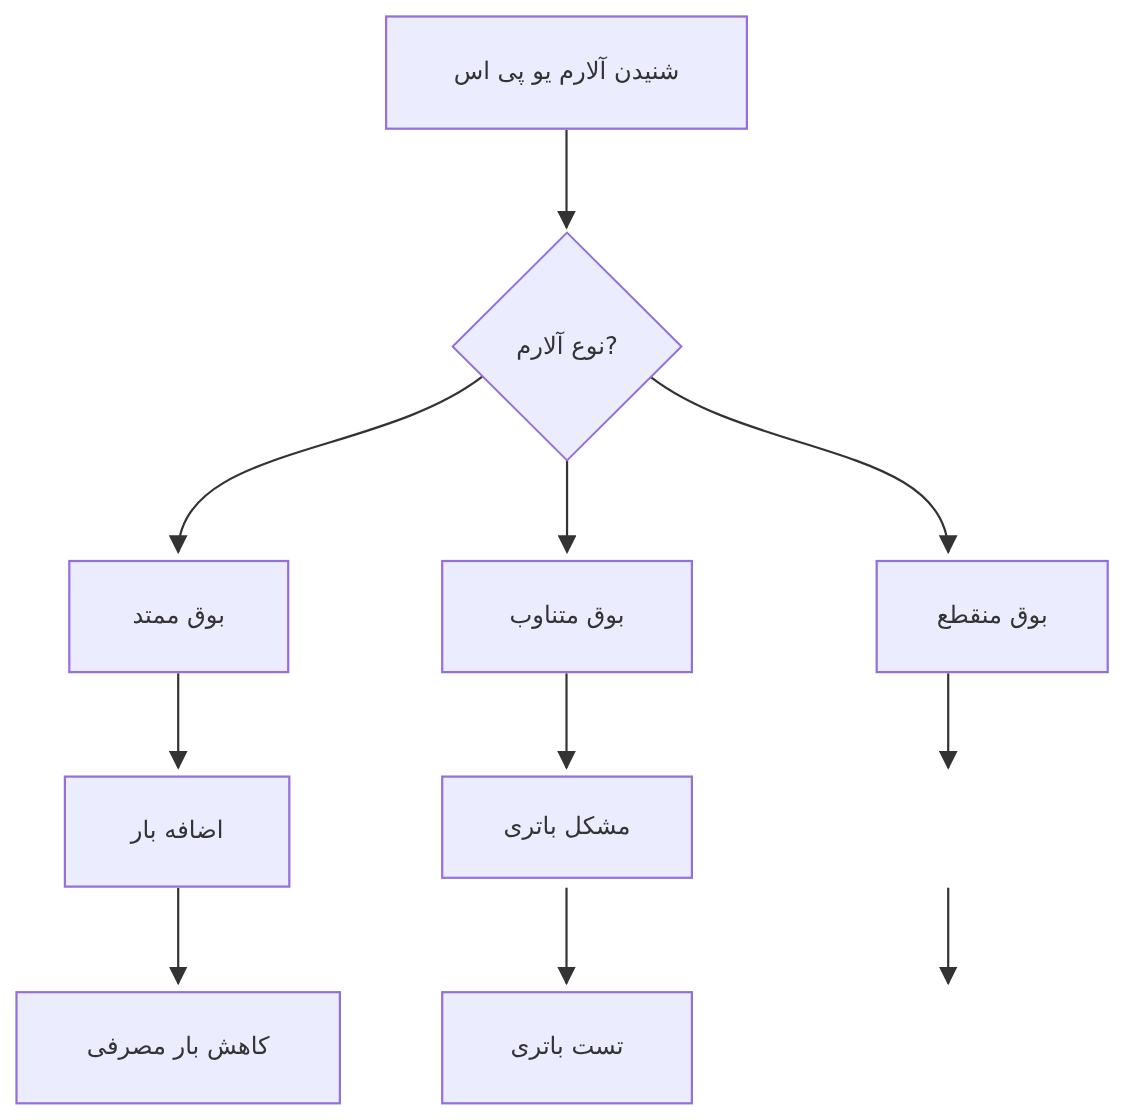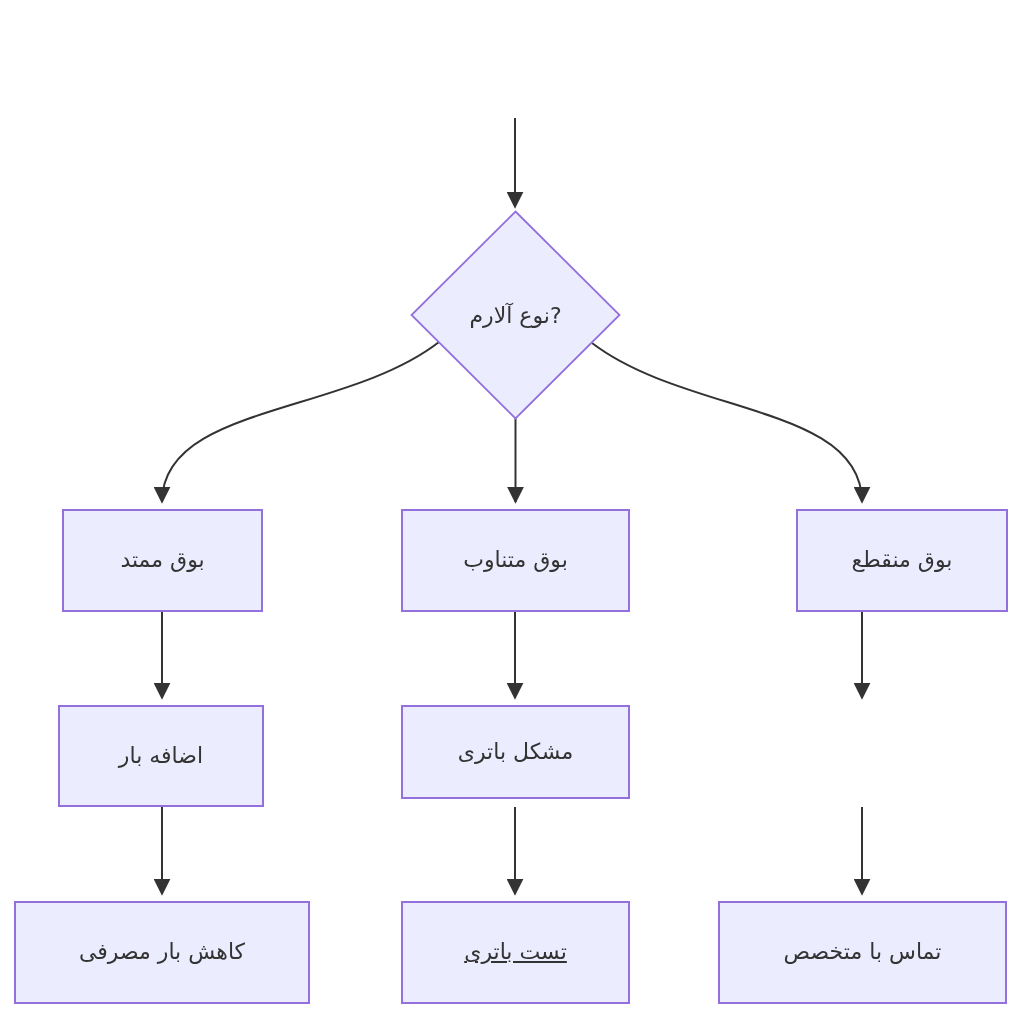--- a/index.html
+++ b/index.html
@@ -89,20 +89,23 @@
     <path class="edge" d="M 515 612 L 515 698" marker-end="url(#arrowhead)"></path>
     <path class="edge" d="M 862 612 L 862 698" marker-end="url(#arrowhead)"></path>
 
     <path class="edge" d="M 162 807 L 162 894" marker-end="url(#arrowhead)"></path>
     <path class="edge" d="M 515 807 L 515 894" marker-end="url(#arrowhead)"></path>
     <path class="edge" d="M 862 807 L 862 894" marker-end="url(#arrowhead)"></path>
 
     <polygon class="diamond-shape" points="515.5,211.5 619.5,315 515.5,418.5 411.5,315"></polygon>
   </svg>
 
+  <div class="node" style="left:350px; top:14px; width:330px; height:104px;">
+    <span>شنیدن آلارم یو پی اس</span>
+  </div>
 
   <div class="floating-label" style="left:425px; top:295px; width:181px; height:40px;">نوع آلارم?</div>
 
   <div class="node" style="left:62px; top:509px; width:201px; height:103px;">
     <span>بوق ممتد</span>
   </div>
   <div class="node" style="left:401px; top:509px; width:229px; height:103px;">
     <span>بوق متناوب</span>
   </div>
   <div class="node" style="left:756px; top:509px; width:212px; height:103px;margin-left:40px;">
@@ -112,20 +115,17 @@
   <div class="node" style="left:58px; top:705px; width:206px; height:102px;">
     <span>اضافه بار</span>
   </div>
   <div class="node" style="left:401px; top:705px; width:229px; height:94px;">
     <span>مشکل باتری</span>
   </div>
 
   <div class="node" style="left:14px; top:901px; width:296px; height:103px;">
     <span>کاهش بار مصرفی</span>
   </div>
-  <div class="node" style="left:401px; top:901px; width:229px; height:103px;text-decoration:underline;">
+  <div class="node" style="left:401px; top:901px; width:229px; height:103px;">
     <span>تست باتری</span>
-  </div>
-  <div class="node" style="left:718px; top:901px; width:289px; height:103px;">
-    <span>تماس با متخصص</span>
   </div>
 
 </div>
 
 </body></html>

